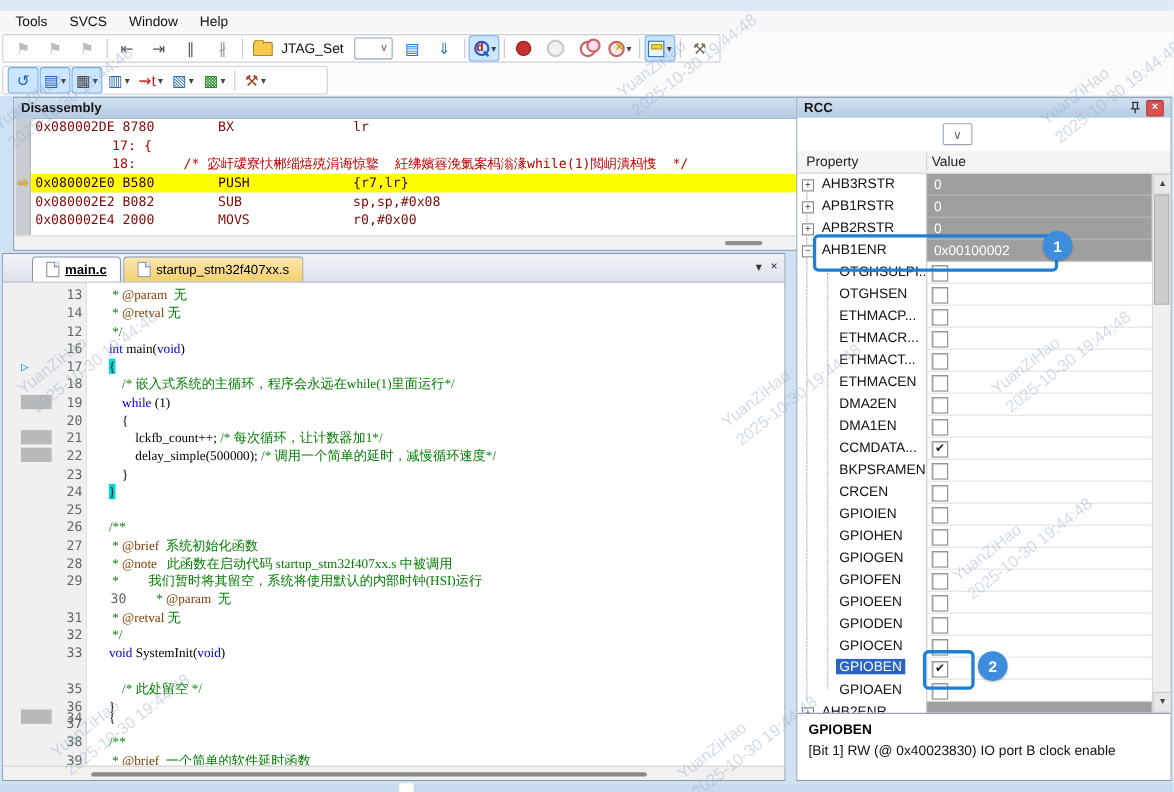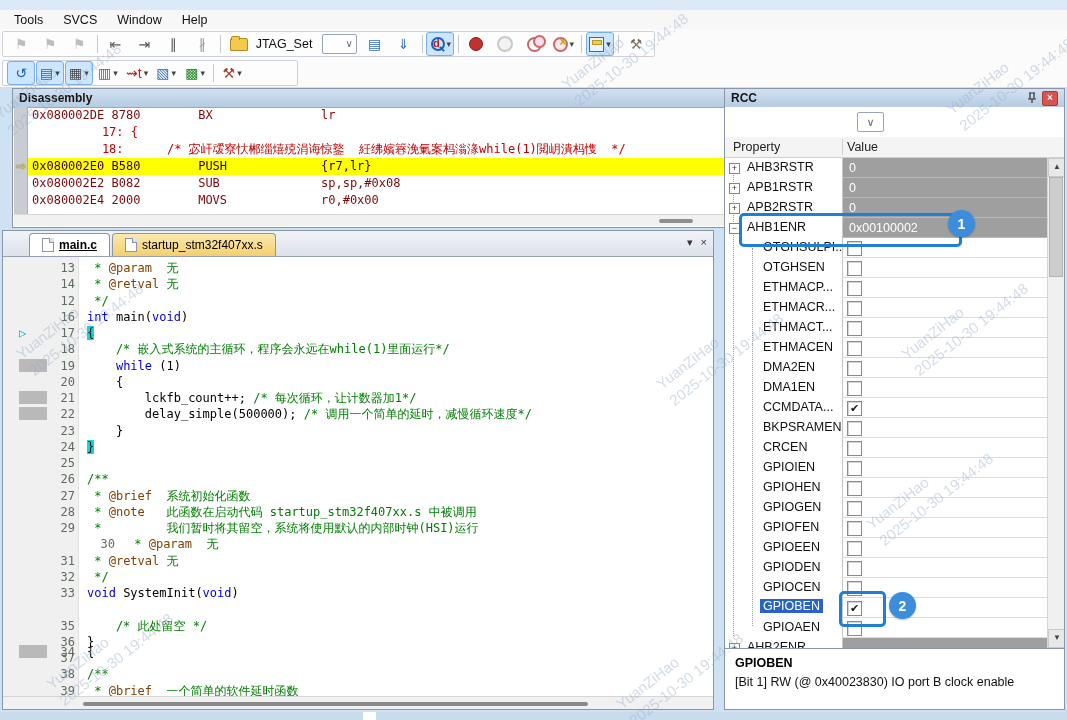--- a/index.html
+++ b/index.html
@@ -64,21 +64,21 @@
   .doc{width:10px;height:12px;background:#fff;border:1px solid #8896a8;position:relative;}
   .doc::after{content:"";position:absolute;right:-1px;top:-1px;width:4px;height:4px;background:#dde2ea;border-left:1px solid #8896a8;border-bottom:1px solid #8896a8;}
   #tabbtns{position:absolute;right:6px;top:5px;display:flex;gap:8px;font-size:11px;color:#333;}
   #ebody{position:absolute;left:0;top:26px;right:0;bottom:13px;background:#fff;overflow:hidden;}
   #egutter{position:absolute;left:0;top:0;width:76px;bottom:0;background:#f0f0f0;border-right:1px solid #e2e2e2;}
   .erow{position:absolute;left:0;right:0;height:17px;line-height:16.25px;font-family:"DejaVu Sans Mono",monospace;font-size:12px;white-space:pre;}
   .emk{position:absolute;left:16px;top:1px;}
   .emk.block{width:28px;height:13px;background:#b9b9b9;}
   .emk.arrow{color:#0aa4b4;font-size:12px;top:0;}
   .enum{position:absolute;left:38px;width:34px;text-align:right;color:#5f6b5f;}
-  .ecode{position:absolute;left:84px;}
+  .ecode{position:absolute;left:96px;font-family:Liberation Serif, serif;}
   .sg-p{color:#000;}.sg-k{color:#0000d8;}.sg-c{color:#007d00;}.sg-t{color:#804000;}
   .sg-b{background:#00dcdc;color:#000;}
   #ehscroll{position:absolute;left:0;right:0;bottom:0;height:13px;background:#f1f1f1;border-top:1px solid #d5d5d5;}
   #ehthumb{position:absolute;left:80px;top:5px;width:505px;height:4px;background:#8a8a8a;border-radius:2px;}
   
   #rcc{left:724px;top:1px;width:341px;height:622px;}
   #rcombo-row{position:absolute;left:0;top:18px;right:0;height:30px;background:#fff;}
   #rcombo{position:absolute;left:132px;top:5px;width:27px;height:20px;border:1px solid #9aa6b6;border-radius:2px;background:#fff;color:#667;display:flex;align-items:center;justify-content:center;font-size:11px;}
   #rheader{position:absolute;left:0;top:48px;right:0;height:21px;background:#f4f4f4;border-bottom:1px solid #d0d0d0;}
   #rheader .hp{position:absolute;left:8px;top:3px;font-size:12.5px;color:#222;}

